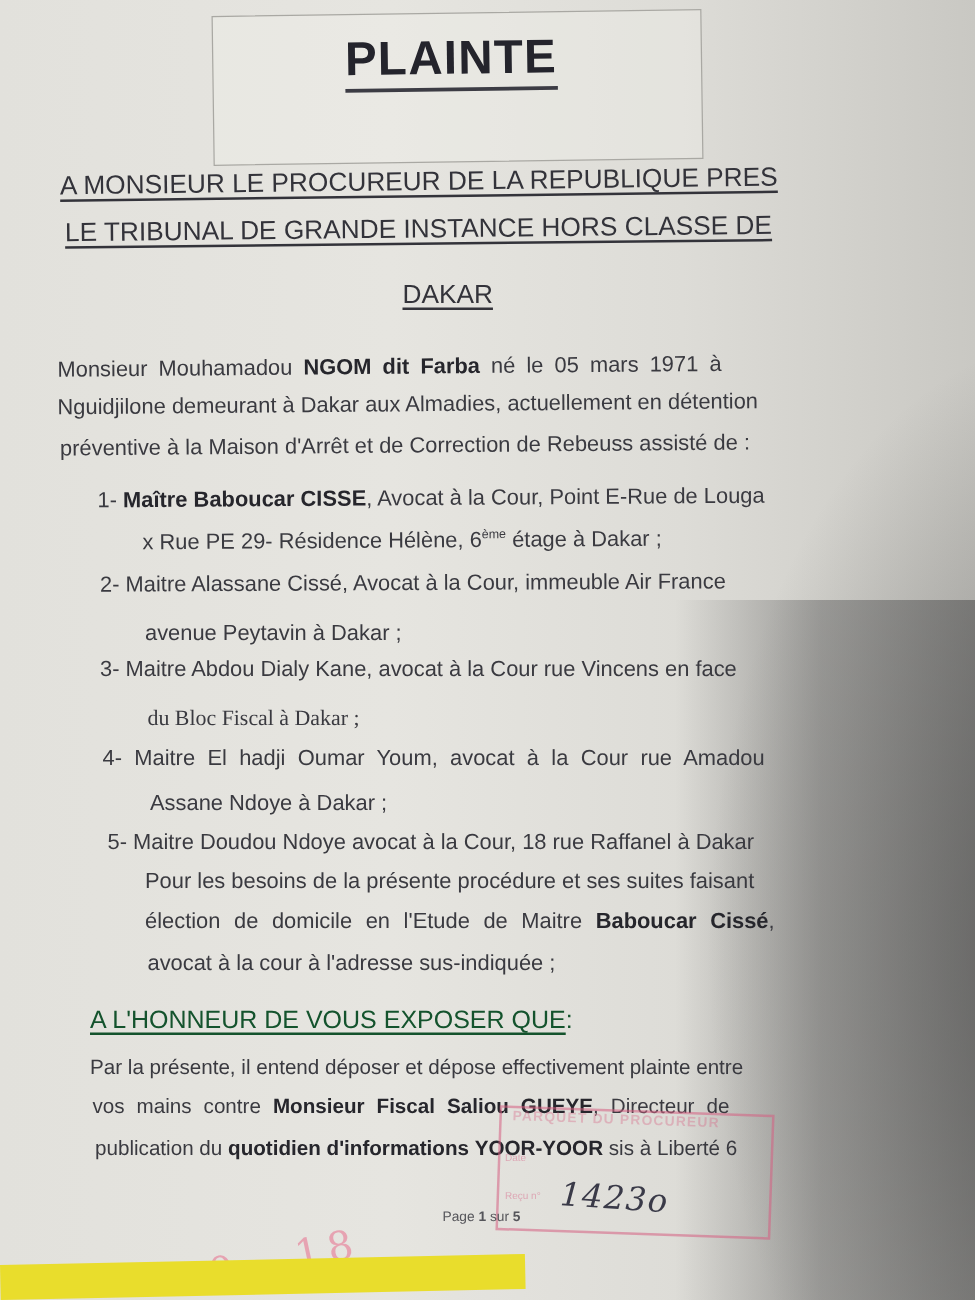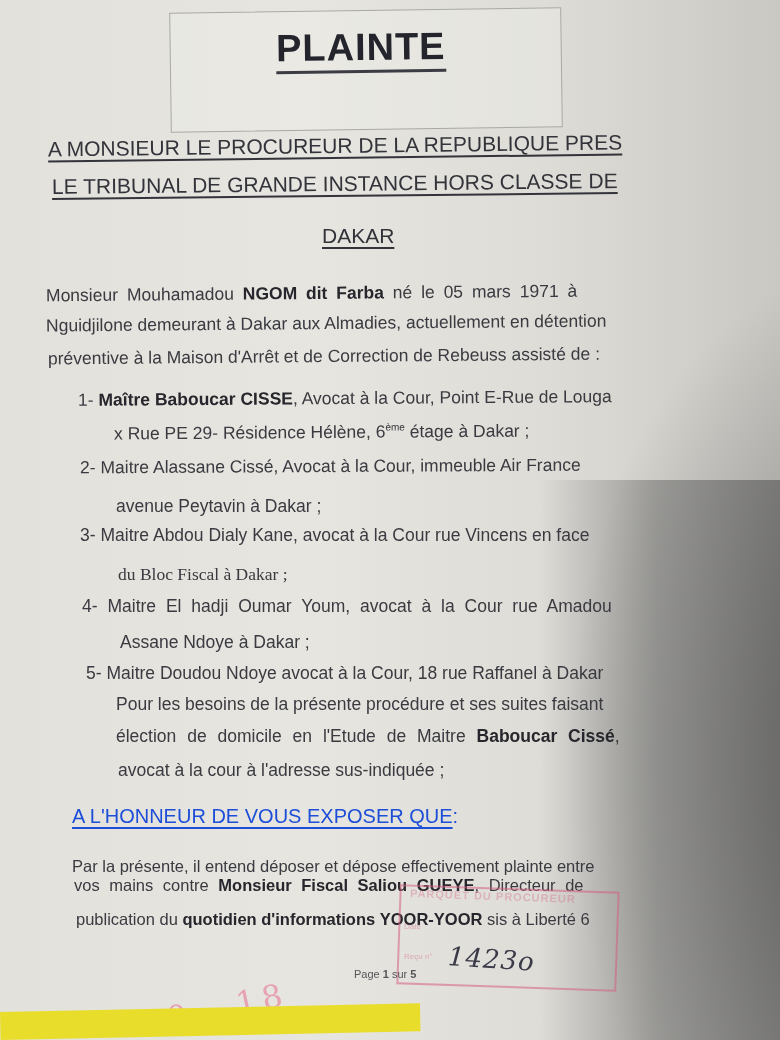--- a/index.html
+++ b/index.html
@@ -33,21 +33,21 @@
   }
   .addr {
     position:absolute; font-size:21px; color:#33333a;
     text-decoration:underline; text-decoration-thickness:2px; text-underline-offset:4px;
     white-space:nowrap;
   }
   .para { position:absolute; font-size:17.5px; color:#3a3a40; white-space:nowrap; }
   .b { font-weight:bold; color:#26262c; }
   .item { position:absolute; font-size:17.5px; color:#3a3a40; white-space:nowrap; }
   .section {
-    position:absolute; font-size:20px; color:#1d4ed8; white-space:nowrap;
+    position:absolute; font-size:20px; color:#14532d; white-space:nowrap;
     text-decoration:underline; text-decoration-thickness:2px; text-underline-offset:4px;
   }
   .stamp {
     position:absolute; left:398px; top:888px; width:216px; height:96px;
     border:2px solid rgba(214,94,130,0.55); transform:rotate(2deg);
   }
   .stamp-head {
     position:absolute; left:410px; top:890px; font-size:11px; font-weight:bold;
     color:rgba(214,94,130,0.35); letter-spacing:1px; transform:rotate(2deg); white-space:nowrap;
   }
@@ -120,21 +120,21 @@
 <div class="item" style="left:116px;top:694px;">Pour les besoins de la présente procédure et ses suites faisant</div>
 <div class="item" style="left:116px;top:726px;word-spacing:6px;">
   <span>élection de domicile en l'Etude de Maitre </span><span class="b">Baboucar Cissé</span><span>,</span>
 </div>
 <div class="item" style="left:118px;top:760px;">avocat à la cour à l'adresse sus-indiquée ;</div>
 
 <div class="section" style="left:72px;top:805px;">
   <span>A L'HONNEUR DE VOUS EXPOSER QUE</span><span style="text-decoration:none;display:inline-block;"> :</span>
 </div>
 
-<div class="para" style="left:72px;top:845px;font-size:16.5px;margin-top:12px;">Par la présente, il entend déposer et dépose effectivement plainte entre</div>
+<div class="para" style="left:72px;top:845px;font-size:16.5px;">Par la présente, il entend déposer et dépose effectivement plainte entre</div>
 <div class="para" style="left:74px;top:876px;font-size:16.5px;word-spacing:5px;">
   <span>vos mains contre </span><span class="b">Monsieur Fiscal Saliou GUEYE</span><span>, Directeur de</span>
 </div>
 <div class="para" style="left:76px;top:910px;font-size:16.5px;">
   <span>publication du </span><span class="b">quotidien d'informations</span><span> </span><span class="b">YOOR-YOOR</span><span> sis à Liberté 6</span>
 </div>
 
 <div class="stamp"></div>
 <div class="stamp-head">PARQUET DU PROCUREUR</div>
 <div class="stamp-label" style="left:404px;top:922px;">Date</div>

